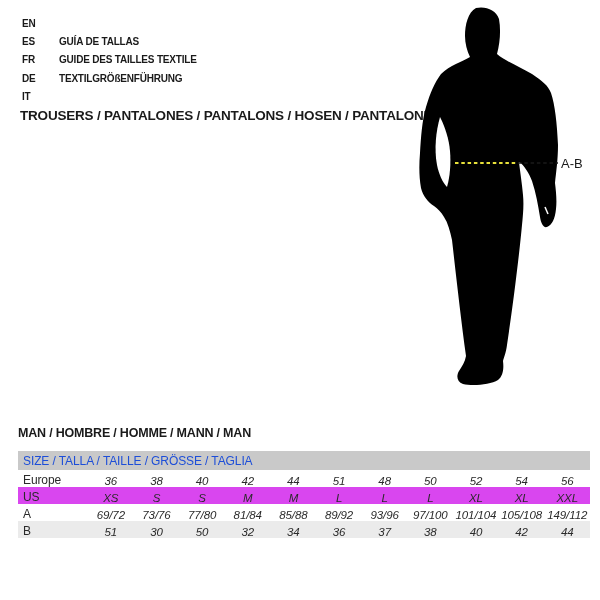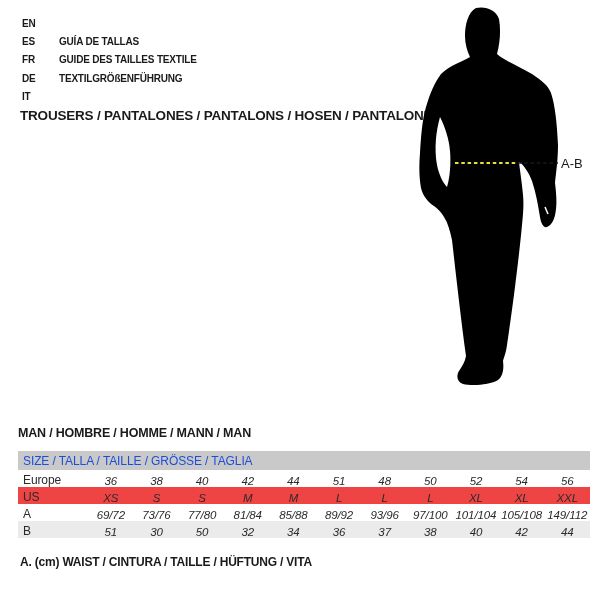--- a/index.html
+++ b/index.html
@@ -129,21 +129,21 @@
         <div class="cell">40</div>
         <div class="cell">42</div>
         <div class="cell">44</div>
         <div class="cell">51</div>
         <div class="cell">48</div>
         <div class="cell">50</div>
         <div class="cell">52</div>
         <div class="cell">54</div>
         <div class="cell">56</div>
       </div>
-      <div class="table-row" style="background: #ef4444;">
+      <div class="table-row" style="background: #d946ef;">
         <div class="row-label">US</div>
         <div class="cell">XS</div>
         <div class="cell">S</div>
         <div class="cell">S</div>
         <div class="cell">M</div>
         <div class="cell">M</div>
         <div class="cell">L</div>
         <div class="cell">L</div>
         <div class="cell">L</div>
         <div class="cell">XL</div>
@@ -175,14 +175,13 @@
         <div class="cell">37</div>
         <div class="cell">38</div>
         <div class="cell">40</div>
         <div class="cell">42</div>
         <div class="cell">44</div>
       </div>
     </div>
 </div>
 
 <div class="footnotes">
-  <div class="footnote">A. (cm) WAIST / CINTURA / TAILLE / HÜFTUNG / VITA</div>
 </div>
 
 </body></html>

